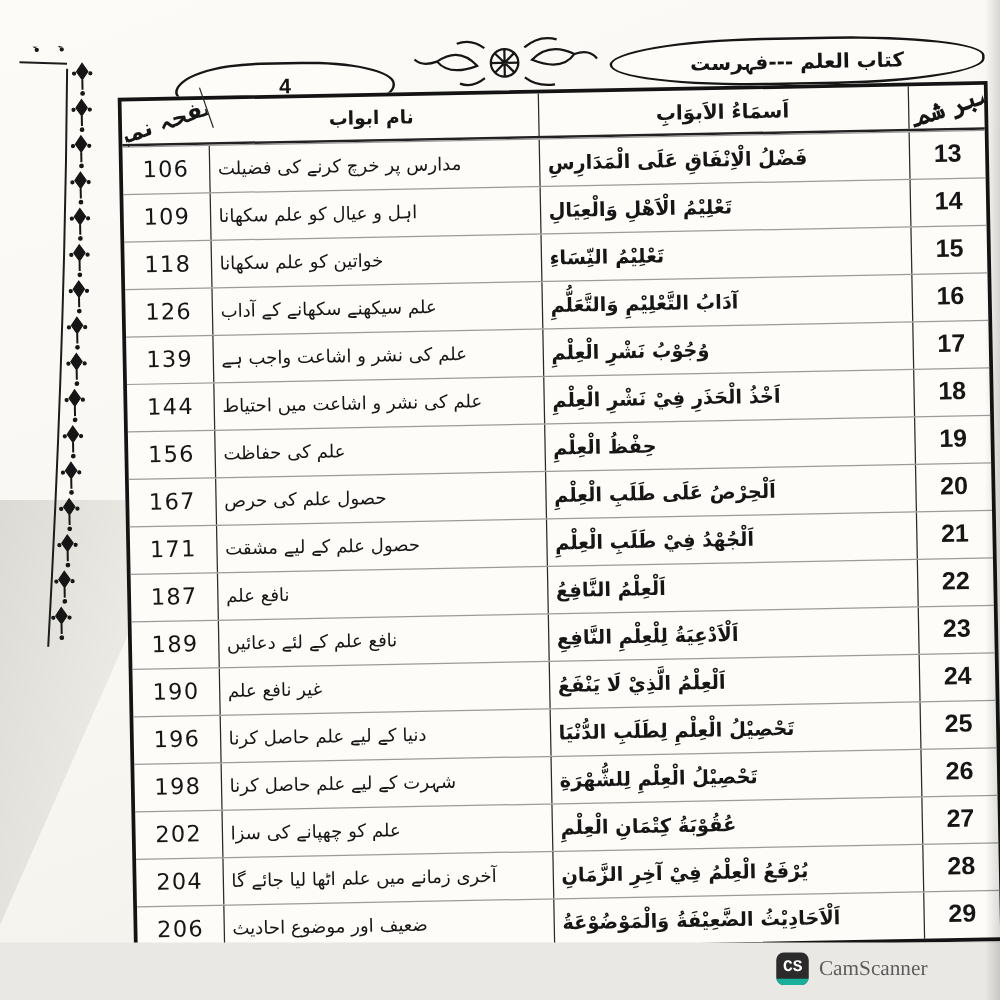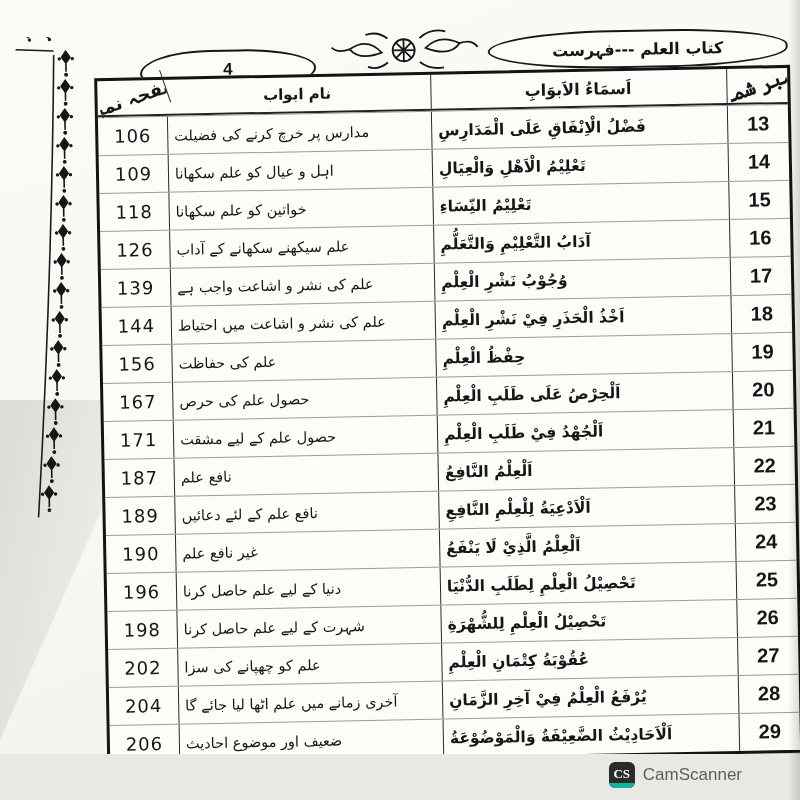--- a/index.html
+++ b/index.html
@@ -56,23 +56,23 @@
   .td.serial{justify-content:center;font-weight:bold;font-size:20px;
     font-family:"Liberation Sans",sans-serif;}
   .hdr{font-size:13px;font-weight:bold;direction:rtl;}
   .hdr-slant{transform:rotate(-18deg);font-size:11px;white-space:nowrap;}
 
   
   .watermark{position:absolute;right:58px;bottom:12px;display:flex;align-items:center;gap:8px;}
   .cs-logo{position:relative;width:26px;height:26px;background:#2b2b2b;border-radius:6px;
     display:flex;align-items:center;justify-content:center;overflow:hidden;}
   .cs-logo span{color:#fff;font-weight:bold;font-size:13px;
-    font-family:Liberation Serif, serif;margin-top:-3px;}
+    font-family:Liberation Mono, monospace;margin-top:-3px;}
   .cs-teal{position:absolute;bottom:0;left:0;width:100%;height:5px;background:#17b09a;}
-  .cs-text{font-family:Liberation Sans, sans-serif;font-size:17px;color:#5c5c5c;}
+  .cs-text{font-family:Liberation Serif, serif;font-size:17px;color:#5c5c5c;}
 </style>
 </head>
 <body>
 
 <div class="photo">
 
   <div class="cover-tl"></div>
   <div class="cover-tr"></div>
 
   <div class="sheet"></div>

